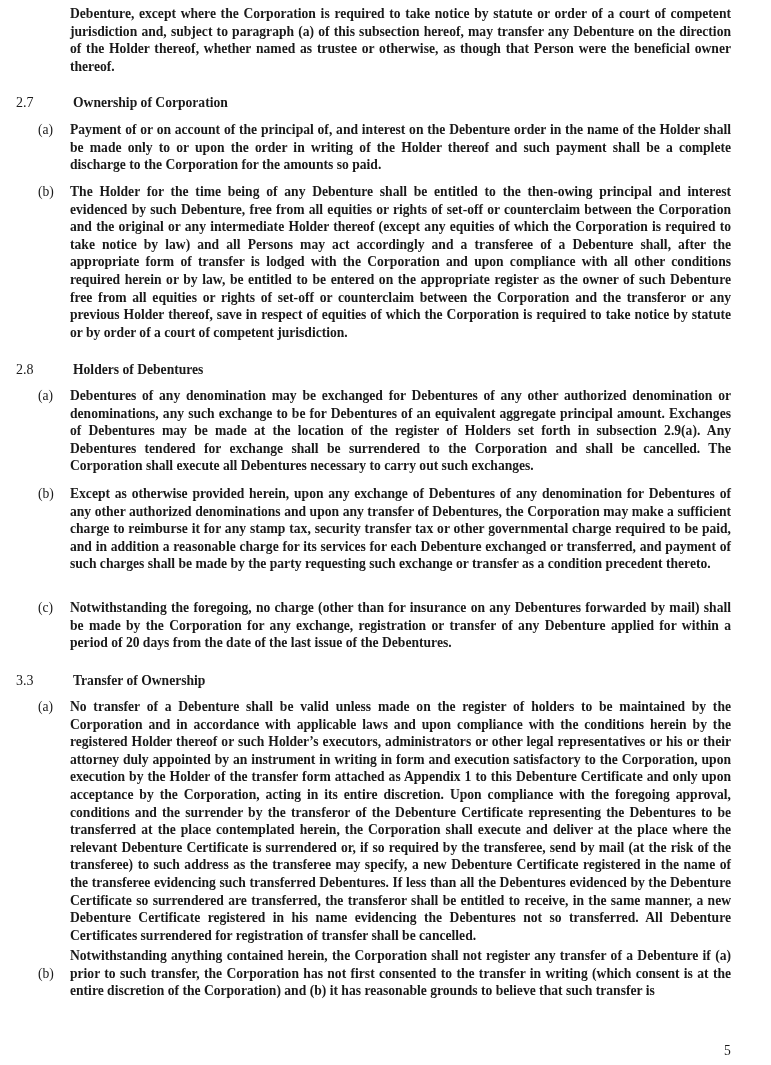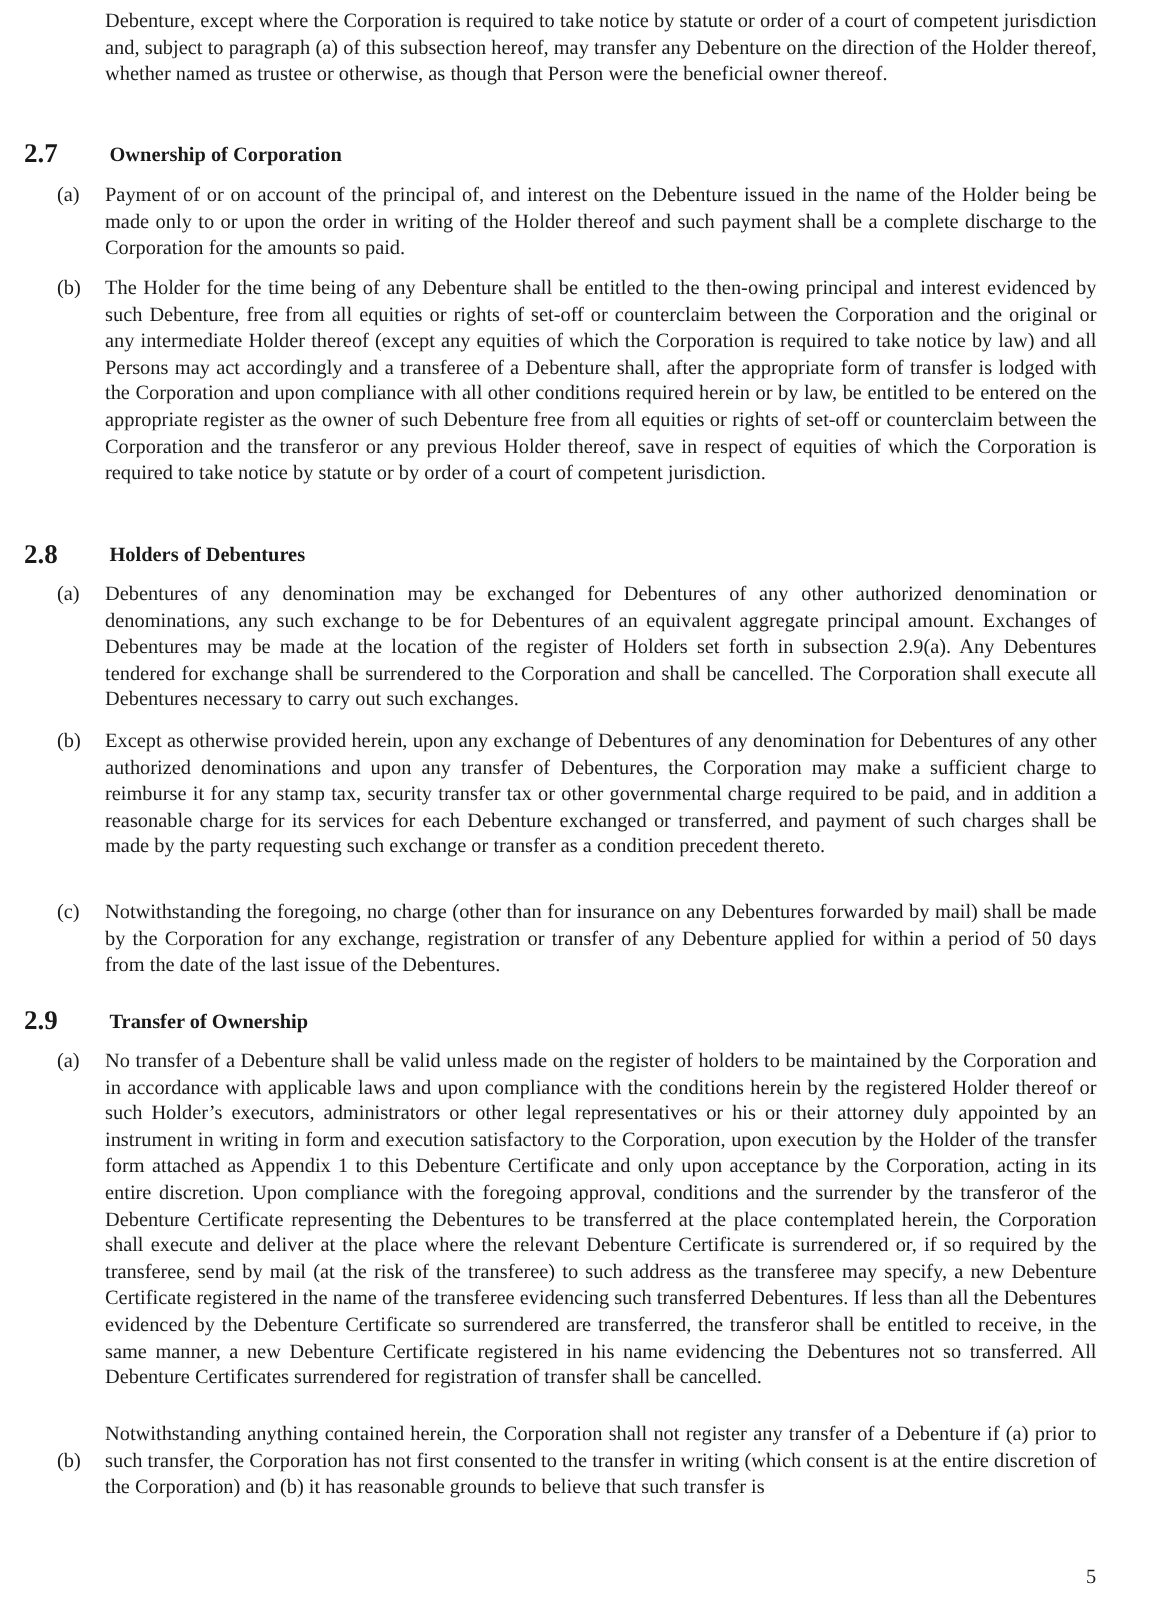--- a/index.html
+++ b/index.html
@@ -5,61 +5,61 @@
     html, body { margin: 0; padding: 0; background: #ffffff; }
     body {
       width: 771px; height: 1065px; position: relative; overflow: hidden;
       font-family: "Liberation Serif", "DejaVu Serif", serif;
       color: #1a1a1a;
       font-size: 13.6px;
     }
     .page { position: absolute; left: 0; top: 0; width: 771px; height: 1065px; }
     .para {
       position: absolute; left: 70px; width: 661px;
-      line-height: 17.6px; text-align: justify; margin: 0;
+      line-height: 17.6px; text-align: justify; margin: 0; font-weight: bold;
     }
-    .sec-num { position: absolute; left: 16px; font-size: 18px; line-height: 17.6px; font-weight: bold; }
+    .sec-num { position: absolute; left: 16px; font-size: 14px; line-height: 17.6px; }
     .sec-title { position: absolute; left: 73px; font-weight: bold; line-height: 17.6px; }
     .label { position: absolute; left: 38px; line-height: 17.6px; }
     .page-num { position: absolute; left: 724px; top: 1042px; line-height: 17.6px; }
   </style>
 </head>
 <body>
 
 <div class="page">
 
   <p class="para" style="top:5px;">Debenture, except where the Corporation is required to take notice by statute or order of a court of competent jurisdiction and, subject to paragraph (a) of this subsection hereof, may transfer any Debenture on the direction of the Holder thereof, whether named as trustee or otherwise, as though that Person were the beneficial owner thereof.</p>
 
   <div>
     <span class="sec-num" style="top:94px;">2.7</span>
     <span class="sec-title" style="top:94px;">Ownership of Corporation</span>
 
     <span class="label" style="top:121px;">(a)</span>
-    <p class="para" style="top:121px;">Payment of or on account of the principal of, and interest on the Debenture issued in the name of the Holder being be made only to or upon the order in writing of the Holder thereof and such payment shall be a complete discharge to the Corporation for the amounts so paid.</p>
+    <p class="para" style="top:121px;">Payment of or on account of the principal of, and interest on the Debenture order in the name of the Holder shall be made only to or upon the order in writing of the Holder thereof and such payment shall be a complete discharge to the Corporation for the amounts so paid.</p>
 
     <span class="label" style="top:183px;">(b)</span>
     <p class="para" style="top:183px;">The Holder for the time being of any Debenture shall be entitled to the then-owing principal and interest evidenced by such Debenture, free from all equities or rights of set-off or counterclaim between the Corporation and the original or any intermediate Holder thereof (except any equities of which the Corporation is required to take notice by law) and all Persons may act accordingly and a transferee of a Debenture shall, after the appropriate form of transfer is lodged with the Corporation and upon compliance with all other conditions required herein or by law, be entitled to be entered on the appropriate register as the owner of such Debenture free from all equities or rights of set-off or counterclaim between the Corporation and the transferor or any previous Holder thereof, save in respect of equities of which the Corporation is required to take notice by statute or by order of a court of competent jurisdiction.</p>
   </div>
 
   <div>
     <span class="sec-num" style="top:361px;text-align:right;">2.8</span>
     <span class="sec-title" style="top:361px;">Holders of Debentures</span>
 
     <span class="label" style="top:387px;">(a)</span>
     <p class="para" style="top:387px;">Debentures of any denomination may be exchanged for Debentures of any other authorized denomination or denominations, any such exchange to be for Debentures of an equivalent aggregate principal amount. Exchanges of Debentures may be made at the location of the register of Holders set forth in subsection 2.9(a). Any Debentures tendered for exchange shall be surrendered to the Corporation and shall be cancelled.  The Corporation shall execute all Debentures necessary to carry out such exchanges.</p>
 
     <span class="label" style="top:485px;">(b)</span>
     <p class="para" style="top:485px;">Except as otherwise provided herein, upon any exchange of Debentures of any denomination for Debentures of any other authorized denominations and upon any transfer of Debentures, the Corporation may make a sufficient charge to reimburse it for any stamp tax, security transfer tax or other governmental charge required to be paid, and in addition a reasonable charge for its services for each Debenture exchanged or transferred, and payment of such charges shall be made by the party requesting such exchange or transfer as a condition precedent thereto.</p>
 
     <span class="label" style="top:599px;">(c)</span>
-    <p class="para" style="top:599px;">Notwithstanding the foregoing, no charge (other than for insurance on any Debentures forwarded by mail) shall be made by the Corporation for any exchange, registration or transfer of any Debenture applied for within a period of 50 days from the date of the last issue of the Debentures.</p>
+    <p class="para" style="top:599px;">Notwithstanding the foregoing, no charge (other than for insurance on any Debentures forwarded by mail) shall be made by the Corporation for any exchange, registration or transfer of any Debenture applied for within a period of 20 days from the date of the last issue of the Debentures.</p>
   </div>
 
   <div>
-    <span class="sec-num" style="top:672px;">2.9</span>
+    <span class="sec-num" style="top:672px;">3.3</span>
     <span class="sec-title" style="top:672px;">Transfer of Ownership</span>
 
     <span class="label" style="top:698px;">(a)</span>
     <p class="para" style="top:698px;">No transfer of a Debenture shall be valid unless made on the register of holders to be maintained by the Corporation and in accordance with applicable laws and upon compliance with the conditions herein by the registered Holder thereof or such Holder’s executors, administrators or other legal representatives or his or their attorney duly appointed by an instrument in writing in form and execution satisfactory to the Corporation, upon execution by the Holder of the transfer form attached as Appendix 1 to this Debenture Certificate and only upon acceptance by the  Corporation, acting in its entire discretion.  Upon compliance with the foregoing approval, conditions and the surrender by the transferor of the Debenture Certificate representing the Debentures to be transferred at the place contemplated herein, the Corporation shall execute and deliver at the place where the relevant Debenture Certificate is surrendered or, if so required by the transferee, send by mail (at the risk of the transferee) to such address as the transferee may specify, a new Debenture Certificate registered in the name of the transferee evidencing such transferred Debentures.  If less than all the Debentures evidenced by the Debenture Certificate so surrendered are transferred, the transferor shall be entitled to receive, in the same manner, a new Debenture Certificate registered in his name evidencing the Debentures not so transferred.  All Debenture Certificates surrendered for registration of transfer shall be cancelled.</p>
 
     <span class="label" style="top:965px;">(b)</span>
     <p class="para" style="top:947px;">Notwithstanding anything contained herein, the Corporation shall not register any transfer of a Debenture if (a) prior to such transfer, the Corporation has not first consented to the transfer in writing (which consent is at the entire discretion of the Corporation) and (b) it has reasonable grounds to believe that such transfer is</p>
   </div>
 
   <span class="page-num">5</span>

